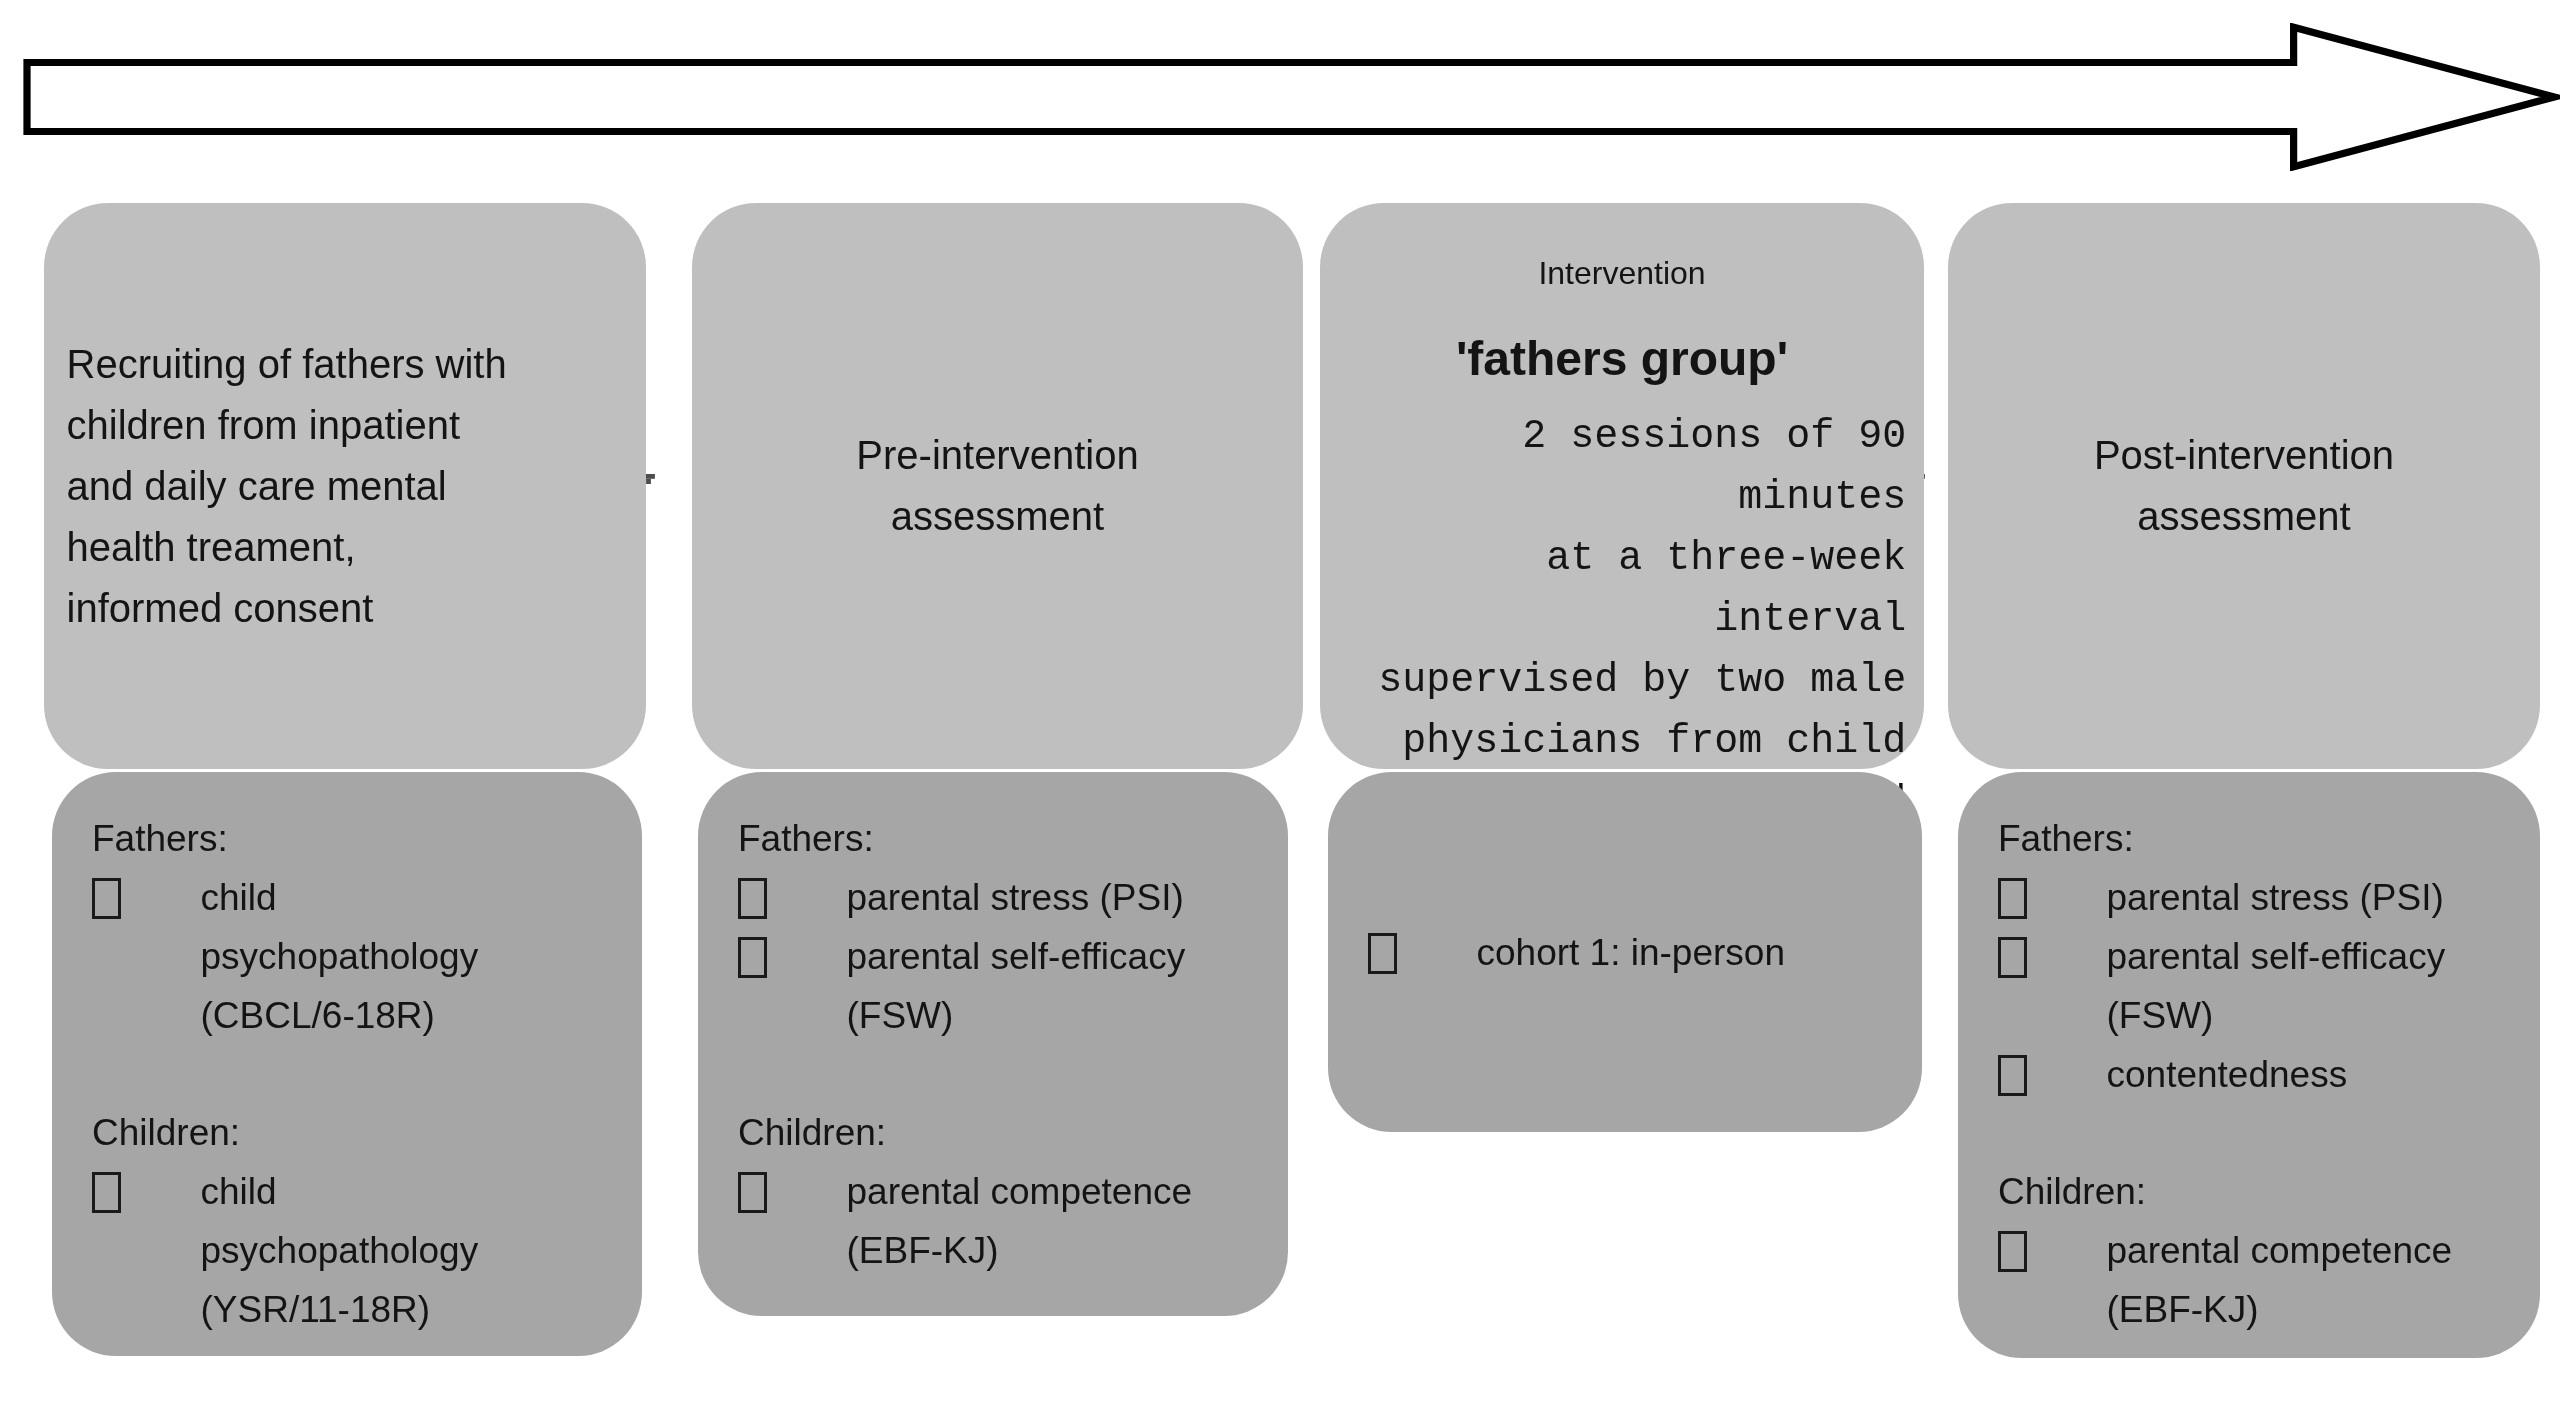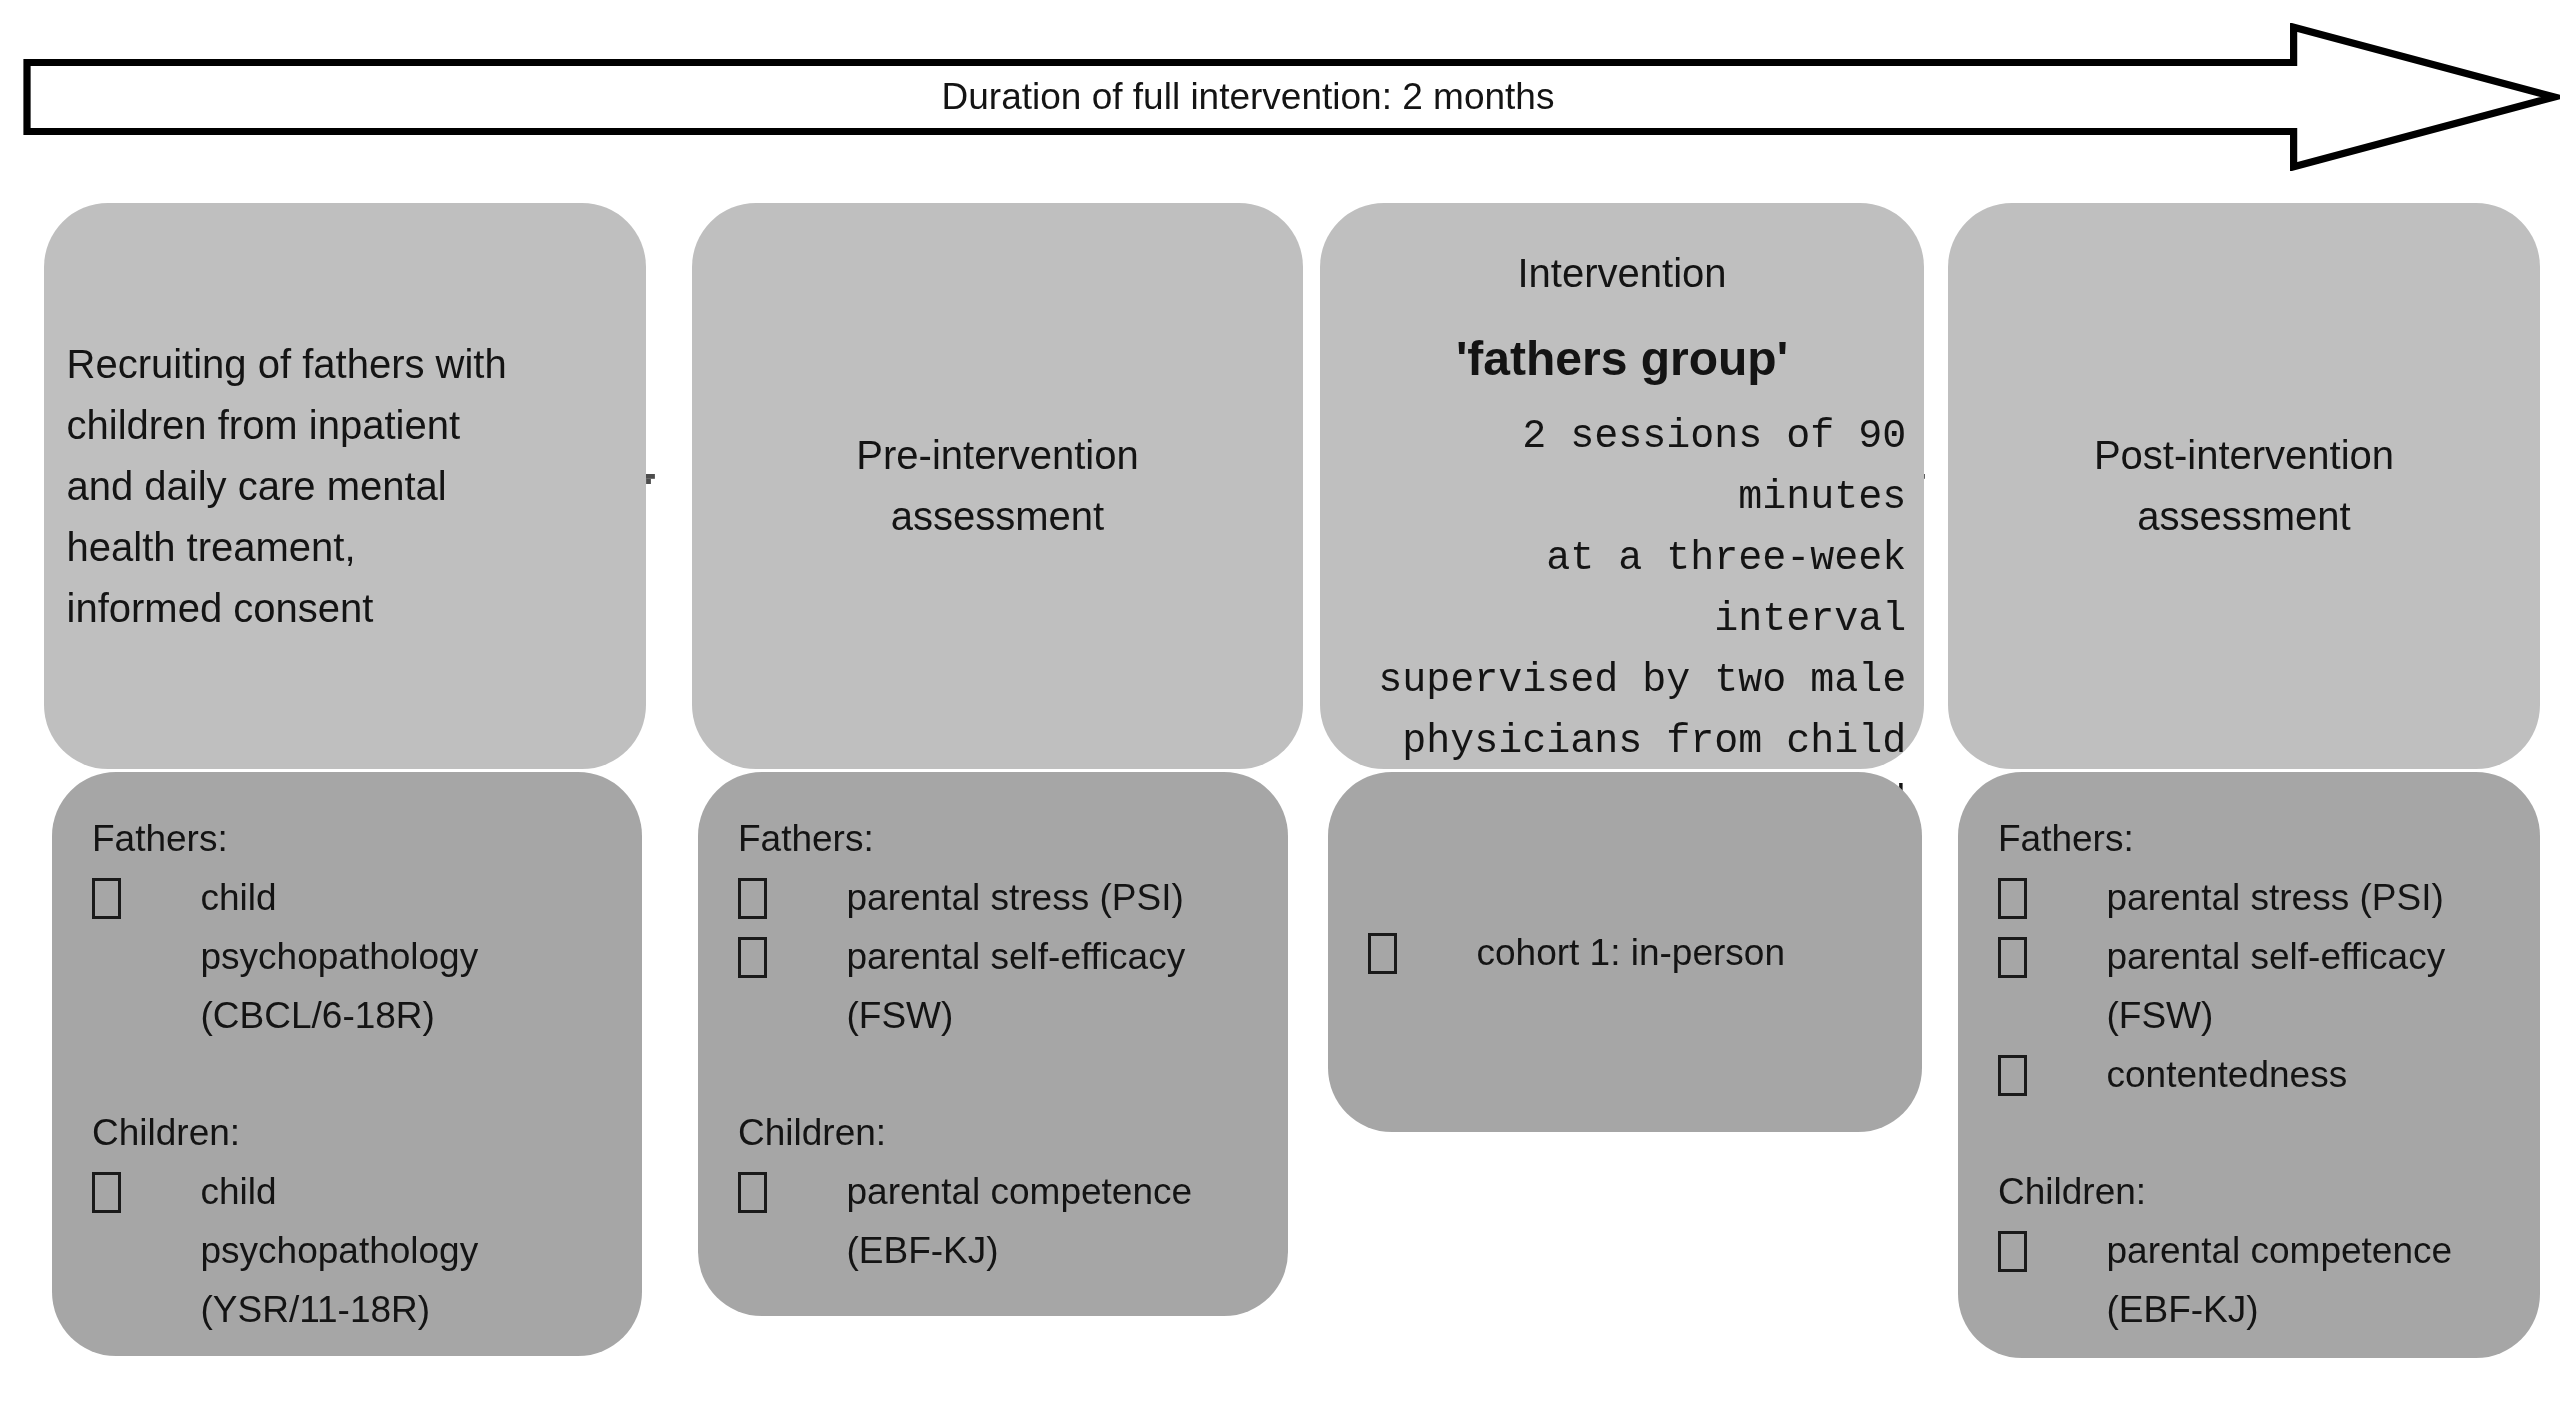--- a/index.html
+++ b/index.html
@@ -16,21 +16,21 @@
   
   .stage{
     position:absolute;top:203px;height:566px;background:#bfbfbf;border-radius:64px;
     box-sizing:border-box;font-size:40px;line-height:61px;
   }
   .stage .pre{white-space:pre-line;}
   .s1{left:44px;width:602px;display:flex;align-items:center;padding:0 14.4px 0 22.5px;text-align:left;}
   .s2{left:692px;width:611px;display:flex;align-items:center;justify-content:center;text-align:center;}
   .s3{left:1320px;width:604px;padding-top:40px;text-align:center;}
   .s4{left:1948px;width:592px;display:flex;align-items:center;justify-content:center;text-align:center;}
-  .stage-heading{font-size:40px;line-height:61px;}
+  .stage-heading{font-size:32px;line-height:61px;}
   .stage-subheading{font-size:48px;line-height:61px;font-weight:bold;margin-top:24px;}
   .s3 .stage-body{text-align:right;margin-top:17px;padding:0 17.7px 0 24px;font-family:Liberation Mono, monospace;}
   
   .connector{position:absolute;width:13px;height:10.4px;}
   
   .detail{
     position:absolute;top:772px;background:#a6a6a6;border-radius:64px;
     box-sizing:border-box;font-size:37px;line-height:59px;
     padding:37px 16px 0 40px;
   }
@@ -48,21 +48,20 @@
   .btxt{margin-left:80px;white-space:pre-line;}
 </style>
 </head>
 <body>
 
 <div class="canvas">
 
   <svg class="arrow-svg" width="2537" height="148" viewBox="0 0 3162 184">
     <polygon points="5,49 2830,49 2830,5 3155,92 2830,179 2830,135 5,135" fill="#ffffff" stroke="#000000" stroke-width="9" stroke-linejoin="miter"></polygon>
   </svg>
-  <div class="arrow-label">Duration of full intervention: 2 months</div>
 
   <div class="connector" style="left:642px;top:472px;">
     <svg width="13" height="10.4" viewBox="0 0 16 13">
         <rect x="0" y="0" width="16" height="6" fill="#4d4d4d"></rect>
         <rect x="5" y="6" width="6" height="7" fill="#4d4d4d"></rect>
       </svg>
   </div>
   <div class="connector" style="left:1281px;top:469px;">
     <svg width="13" height="10.4" viewBox="0 0 16 13">
         <rect x="0" y="0" width="16" height="6" fill="#4d4d4d"></rect>

